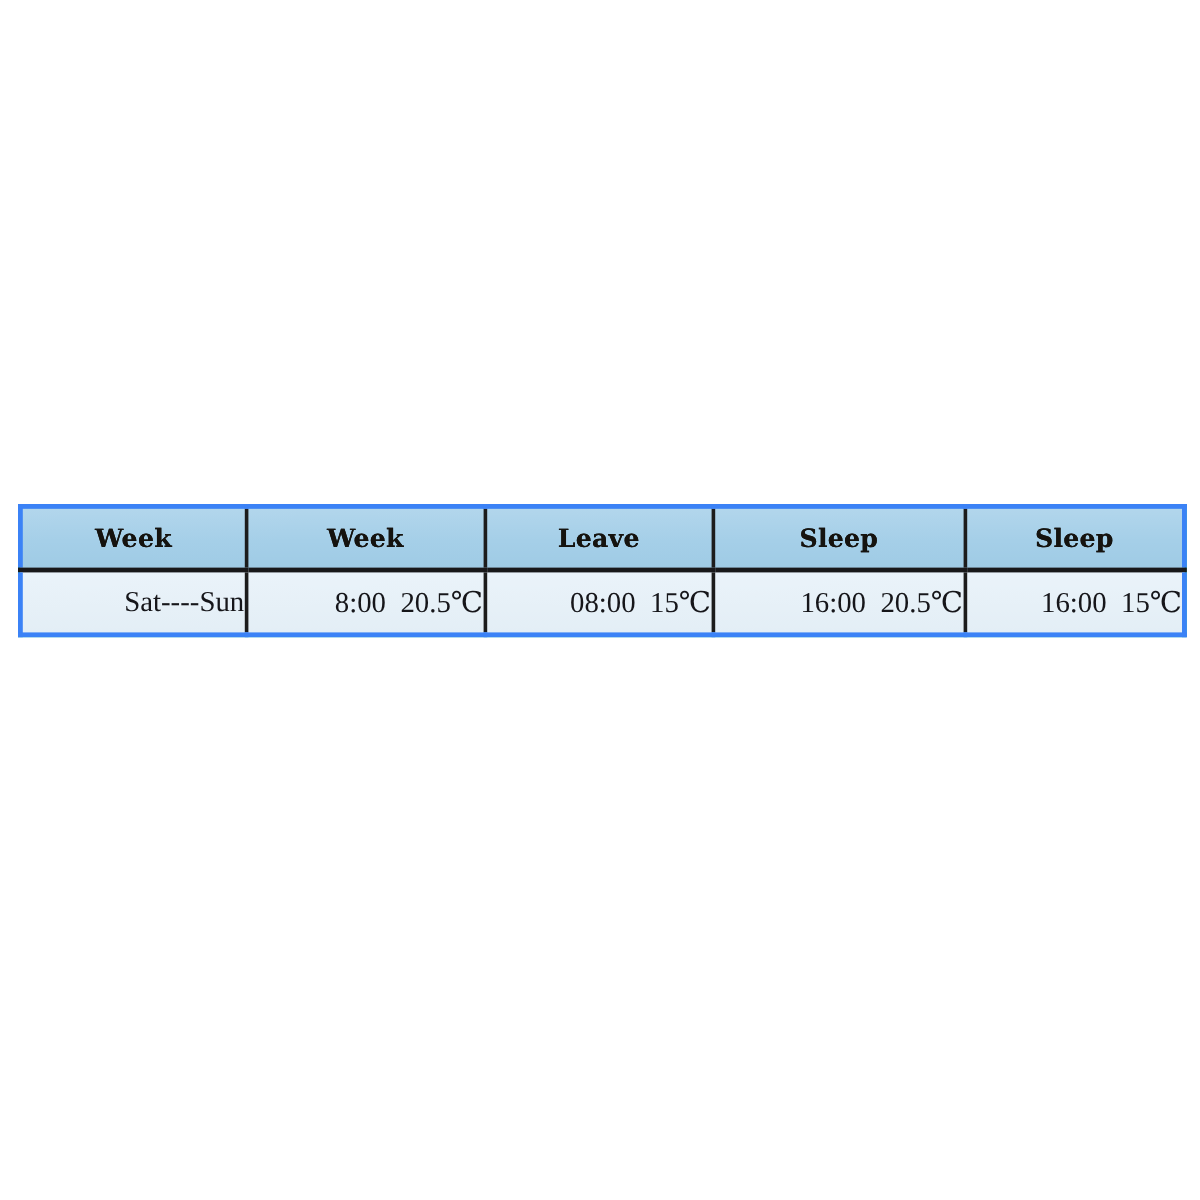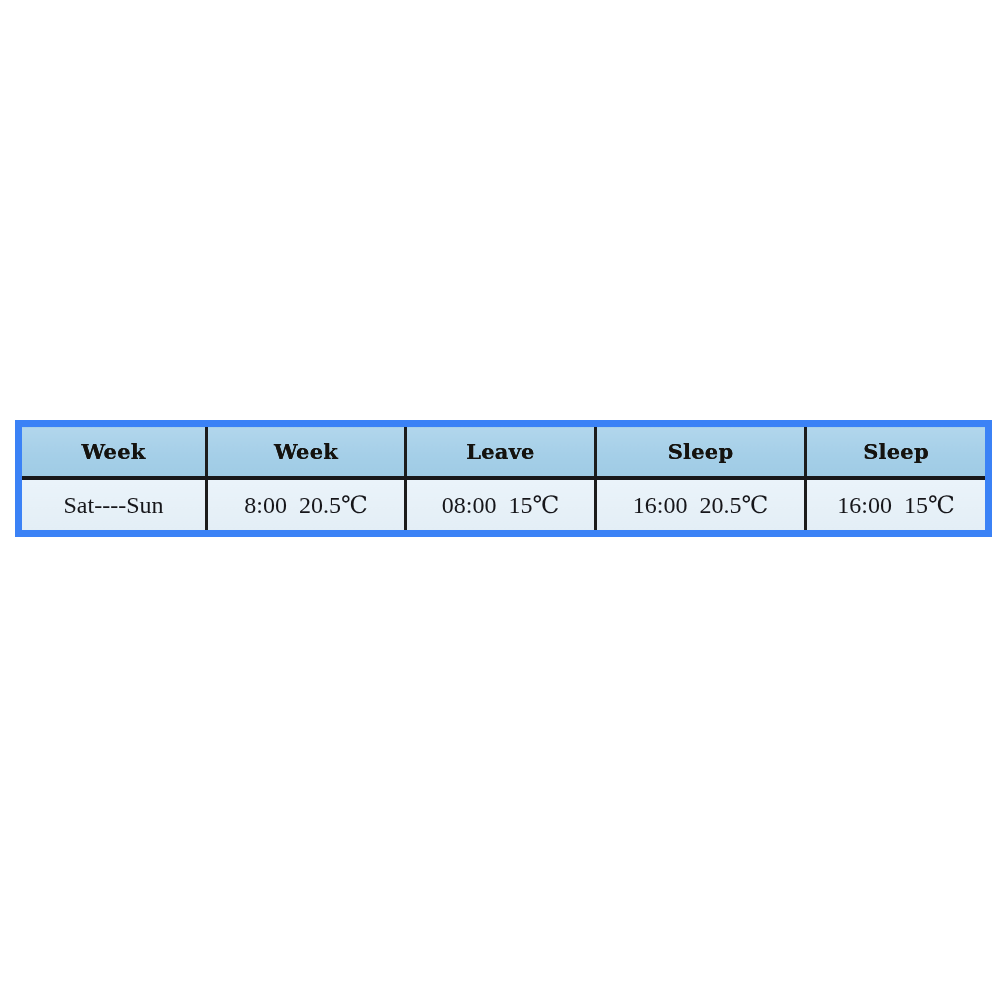--- a/index.html
+++ b/index.html
@@ -19,21 +19,21 @@
     position: absolute;
     left: 15px;
     top: 420px;
     width: 970px;
   }
 
   table.schedule {
     width: 970px;
     border-collapse: collapse;
     table-layout: fixed;
-    border: 7px solid #3b82f6;
+    border: 4px solid #3b82f6;
     background: #14b8a6;
   }
 
   table.schedule col.c-week   { width: 188px; }
   table.schedule col.c-wake   { width: 199px; }
   table.schedule col.c-leave  { width: 190px; }
   table.schedule col.c-return { width: 210px; }
   table.schedule col.c-sleep  { width: 183px; }
 
   thead tr.head-row {
@@ -55,20 +55,21 @@
     background: linear-gradient(180deg, #b2d6ec 0%, #a5cfe8 55%, #9fcbe5 100%);
     text-shadow: 0 0 0.4px #15130f;
   }
   thead th:last-child { border-right: none; }
 
   tbody tr {
     background: #e7f1f8;
   }
   tbody tr.row-last td {
     border-bottom: none;
+    text-align: right;
   }
 
   tbody td {
     height: 50px;
     padding: 0;
     text-align: center;
     vertical-align: middle;
     font-family: "Liberation Serif", "DejaVu Serif", serif;
     font-weight: normal;
     font-size: 24px;

